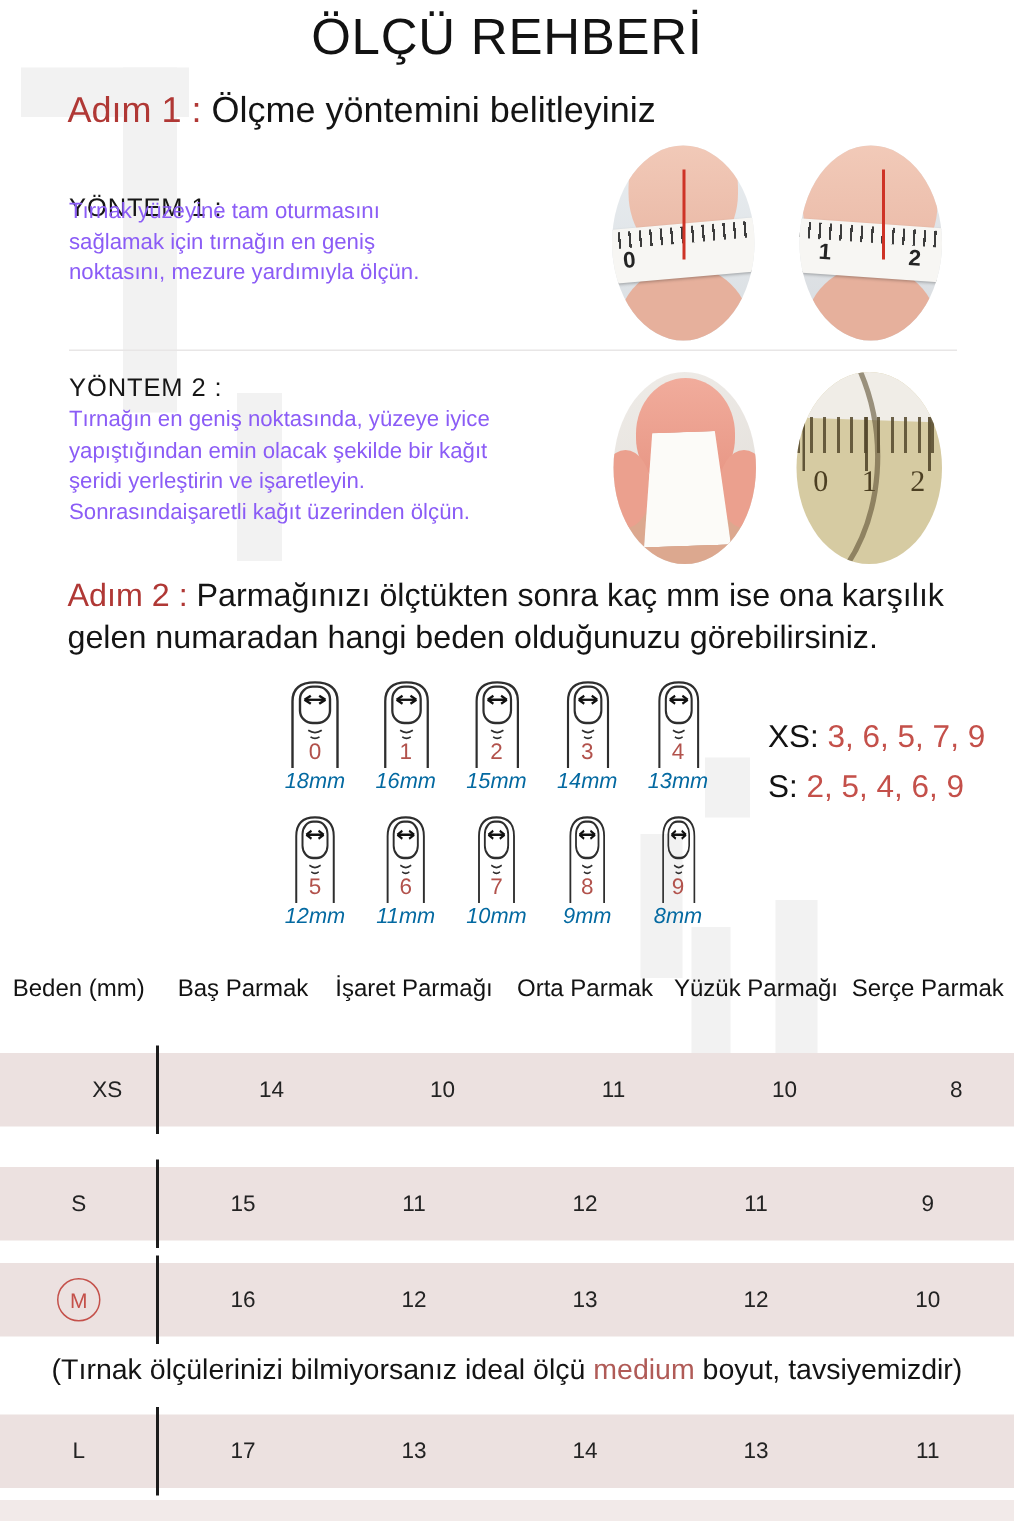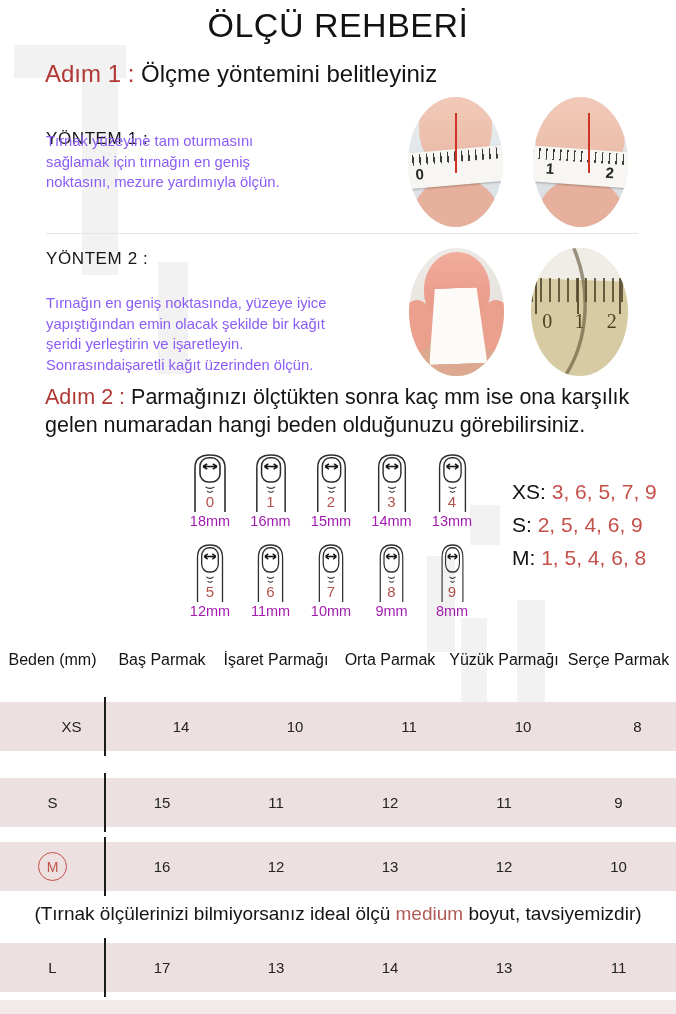--- a/index.html
+++ b/index.html
@@ -10,21 +10,21 @@
          font-weight:500;letter-spacing:.5px;color:#121212;z-index:2;}
   .step-line{position:absolute;z-index:2;font-size:24px;color:#141414;}
   .accent{color:#b03835;}
   .step1{top:60px;left:45px;}
   .step2{top:383px;left:45px;width:605px;font-size:21.5px;line-height:1.32;}
   .mtitle{position:absolute;z-index:2;font-size:17px;letter-spacing:.6px;color:#161616;}
   .m1{top:104px;left:46px;margin-top:25px;}
   .m2{top:249px;left:46px;}
   .mtext{position:absolute;z-index:2;font-size:14.8px;line-height:1.4;color:#8b5cf6;margin:0;}
   .p1{top:131px;left:46px;width:262px;}
-  .p2{top:293px;left:46px;width:308px;}
+  .p2{top:270px;left:46px;width:308px;}
   .divider{position:absolute;top:233px;left:46px;width:592px;height:1px;background:#e8e6e6;z-index:1;}
 
   
   .photo{position:absolute;width:95px;height:130px;border-radius:50%;overflow:hidden;z-index:2;}
   .ph1a{left:408px;top:97px;background:linear-gradient(180deg,#e9edf0,#d9dee2);}
   .ph1b{left:533px;top:97px;background:linear-gradient(180deg,#e6e9ec,#d8dce0);}
   .ph2a{left:409px;top:248px;height:128px;background:linear-gradient(160deg,#efece8,#e0dcd7);}
   .ph2b{left:531px;top:248px;width:97px;height:128px;background:#d6cba2;}
   .finger-top{position:absolute;left:11px;top:-16px;width:73px;height:92px;border-radius:48%;
               background:linear-gradient(180deg,#f3cdbc,#e9b7a4);}
@@ -53,21 +53,21 @@
          font-family:"Liberation Serif",serif;font-size:20px;color:#4c3f22;}
   .ruler-curve{position:absolute;left:0;top:0;}
 
   
   .nail-row{position:absolute;left:187px;width:288px;display:flex;justify-content:space-between;z-index:2;}
   .row1{top:452px;}
   .row2{top:542px;}
   .nail{position:relative;width:46px;height:86px;text-align:center;}
   .nail svg{display:block;margin:0 auto;}
   .nail-num{position:absolute;top:41px;left:0;right:0;text-align:center;font-size:15px;color:#b2524c;}
-  .nail-mm{position:absolute;top:61px;left:0;right:0;text-align:center;font-size:14.5px;color:#a21caf;}
+  .nail-mm{position:absolute;top:61px;left:0;right:0;text-align:center;font-size:14.5px;color:#0369a1;font-style:italic;}
 
   .example{position:absolute;left:47px;top:504px;font-size:17.5px;line-height:1.52;color:#141414;z-index:2;}
   .size-lists{position:absolute;left:512px;top:480px;z-index:2;}
   .size-line{font-size:21px;margin-bottom:9px;color:#121212;}
   .sl-nums{color:#c4504a;}
 
   
   .thead,.trow{position:absolute;left:0;width:676px;display:grid;
      grid-template-columns:105px 114px 114px 114px 114px 115px;align-items:center;text-align:center;z-index:2;}
   .thead{top:645px;height:30px;font-size:16px;color:#131313;}
@@ -271,21 +271,20 @@
           <path d="M15,40.5 q3,2.2 6,0" fill="none" stroke="#2e2e2e" stroke-width="1.1"></path>
         </svg>
       <div class="nail-num">9</div>
       <div class="nail-mm">8mm</div>
     </div>
   </div>
 
   <div class="size-lists">
     <div class="size-line"><span class="sl-label">XS:</span> <span class="sl-nums">3, 6, 5, 7, 9</span></div>
     <div class="size-line"><span class="sl-label">S:</span> <span class="sl-nums">2, 5, 4, 6, 9</span></div>
-    <div class="size-line"><span class="sl-label">M:</span> <span class="sl-nums">1, 5, 4, 6, 8</span></div>
   </div>
 
   <div class="thead">
     <div>Beden (mm)</div>
     <div>Baş Parmak</div>
     <div>İşaret Parmağı</div>
     <div>Orta Parmak</div>
     <div>Yüzük Parmağı</div>
     <div>Serçe Parmak</div>
   </div>

